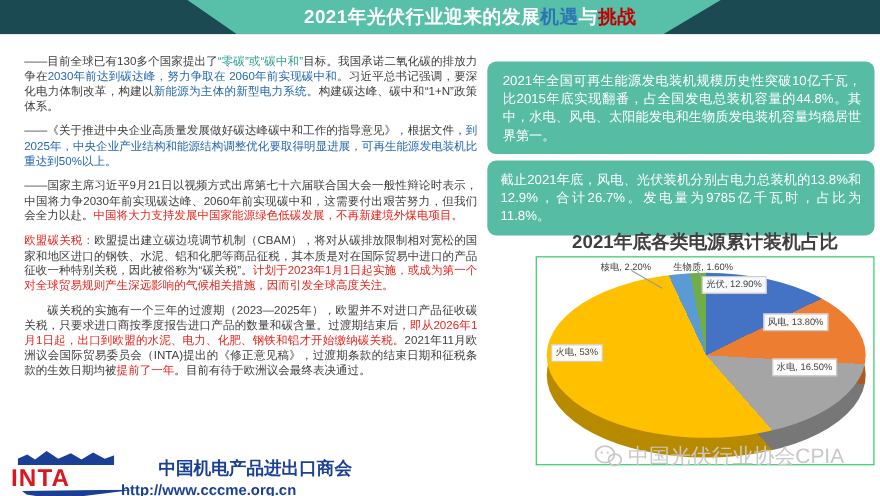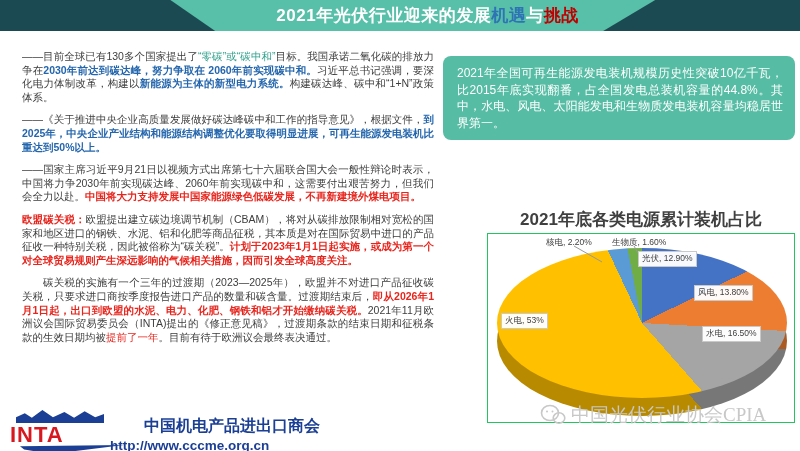--- a/index.html
+++ b/index.html
@@ -14,21 +14,21 @@
   #banner-title { position:absolute; left:0; right:0; top:0; height:31px; line-height:31px;
     text-align:center; padding-left:55px; font-size:17px; font-weight:bold; color:#ffffff;
     letter-spacing:0.5px; white-space:nowrap; }
   #banner-title .t-blue { color:#2E74B5; }
   #banner-title .t-red  { color:#C00000; }
 
   
   #left-col { position:absolute; left:22px; top:50px; width:412px; font-size:10.5px;
     line-height:13.6px; color:#3d3d3d; text-align:justify; }
   #left-col p { margin:0 0 9px 0; }
-  .b { font-weight:bold; }
+  .b { font-weight:normal; }
   .blue { color:#2466AD; }
   .teal { color:#2FA08C; }
   .red  { color:#E8251D; }
   .indent { text-indent:21px; }
 
   
   .green-box { position:absolute; left:443px; width:352px; background:#56BCA4; color:#ffffff;
     border-radius:8px; padding:9px 12px; font-size:12px; line-height:16.5px; text-align:justify; }
   #green-box-1 { top:56px;padding-left:14px; }
   #green-box-2 { top:146px; }
@@ -58,41 +58,42 @@
   #logo-acronym { position:absolute; left:2px; top:12px; font-size:22px; font-weight:bold;
     color:#D7181F; letter-spacing:1px; font-family:"Liberation Sans",sans-serif; }
   #logo-swoosh { position:absolute; left:12px; top:35px; width:104px; height:9px; background:#1B3F94;
     clip-path:polygon(0% 15%, 100% 0%, 30% 100%, 4% 50%); }
   #org-block { position:absolute; left:102px; top:6px; color:#1B3F94; white-space:nowrap; }
   #org-name { font-size:16px; font-weight:bold;margin-left:34px; }
   #org-url  { font-size:13.5px; font-weight:bold; margin-top:1px; }
 
   
   #watermark { position:absolute; left:540px; top:402px; display:flex; align-items:center;
-    gap:5px; color:#C8C8C8; font-size:19px; white-space:nowrap; z-index:4;font-family:Liberation Serif, serif; }
+    gap:5px; color:#C8C8C8; font-size:19px; white-space:nowrap; z-index:4; }
 </style>
 </head>
 <body>
 
 <div id="stage">
 
   <div id="banner">
     <div id="banner-trapezoid"></div>
     <div id="banner-title"><span>2021年光伏行业迎来的发展</span><span class="t-blue">机遇</span><span>与</span><span class="t-red">挑战</span></div>
   </div>
 
   <div id="left-col">
     <p><span>——目前全球已有130多个国家提出了</span><span class="teal">“零碳”或“碳中和”</span><span>目标。我国承诺二氧化碳的排放力争在</span><span class="blue b">2030年前达到碳达峰，努力争取在 2060年前实现碳中和。</span><span>习近平总书记强调，要深化电力体制改革，构建以</span><span class="blue b">新能源为主体的新型电力系统。</span><span>构建碳达峰、碳中和“1+N”政策体系。</span></p>
     <p><span>——《关于推进中央企业高质量发展做好碳达峰碳中和工作的指导意见》，根据文件，</span><span class="blue b">到2025年，中央企业产业结构和能源结构调整优化要取得明显进展，可再生能源发电装机比重达到50%以上。</span></p>
     <p><span>——国家主席习近平9月21日以视频方式出席第七十六届联合国大会一般性辩论时表示，中国将力争2030年前实现碳达峰、2060年前实现碳中和，这需要付出艰苦努力，但我们会全力以赴。</span><span class="red b">中国将大力支持发展中国家能源绿色低碳发展，不再新建境外煤电项目。</span></p>
     <p><span class="red b">欧盟碳关税：</span><span>欧盟提出建立碳边境调节机制（CBAM），将对从碳排放限制相对宽松的国家和地区进口的钢铁、水泥、铝和化肥等商品征税，其本质是对在国际贸易中进口的产品征收一种特别关税，因此被俗称为“碳关税”。</span><span class="red b">计划于2023年1月1日起实施，或成为第一个对全球贸易规则产生深远影响的气候相关措施，因而引发全球高度关注。</span></p>
     <p class="indent"><span>碳关税的实施有一个三年的过渡期（2023—2025年），欧盟并不对进口产品征收碳关税，只要求进口商按季度报告进口产品的数量和碳含量。过渡期结束后，</span><span class="red b">即从2026年1月1日起，出口到欧盟的水泥、电力、化肥、钢铁和铝才开始缴纳碳关税。</span><span>2021年11月欧洲议会国际贸易委员会（INTA)提出的《修正意见稿》，过渡期条款的结束日期和征税条款的生效日期均被</span><span class="red">提前了一年</span><span>。目前有待于欧洲议会最终表决通过。</span></p>
   </div>
 
   <div class="green-box" id="green-box-1">2021年全国可再生能源发电装机规模历史性突破10亿千瓦，比2015年底实现翻番，占全国发电总装机容量的44.8%。其中，水电、风电、太阳能发电和生物质发电装机容量均稳居世界第一。</div>
+  <div class="green-box" id="green-box-2">截止2021年底，风电、光伏装机分别占电力总装机的13.8%和12.9%，合计26.7%。发电量为9785亿千瓦时，占比为11.8%。</div>
 
   <div id="chart-title">2021年底各类电源累计装机占比</div>
   <div id="chart-box">
     <div class="pie-layer" id="pie-depth" style="background: conic-gradient(rgb(49, 82, 141) 0deg, rgb(49, 82, 141) 63.8086deg, rgb(171, 90, 35) 63.8086deg, rgb(171, 90, 35) 93.1744deg, rgb(119, 119, 119) 93.1744deg, rgb(119, 119, 119) 138.644deg, rgb(184, 138, 0) 138.644deg, rgb(184, 138, 0) 334.799deg, rgb(66, 112, 153) 334.799deg, rgb(66, 112, 153) 348.965deg, rgb(81, 125, 51) 348.965deg, rgb(81, 125, 51) 360deg);"></div>
     <div class="pie-layer" id="pie-top" style="background: conic-gradient(rgb(68, 114, 196) 0deg, rgb(68, 114, 196) 63.8086deg, rgb(237, 125, 49) 63.8086deg, rgb(237, 125, 49) 93.1744deg, rgb(165, 165, 165) 93.1744deg, rgb(165, 165, 165) 138.644deg, rgb(255, 192, 0) 138.644deg, rgb(255, 192, 0) 334.799deg, rgb(91, 155, 213) 334.799deg, rgb(91, 155, 213) 348.965deg, rgb(112, 173, 71) 348.965deg, rgb(112, 173, 71) 360deg);"></div>
     <svg id="leader-lines" width="308" height="190">
       <line x1="86" y1="12" x2="114" y2="28" stroke="#999999" stroke-width="1"></line>
       <line x1="146" y1="12" x2="153" y2="24" stroke="#999999" stroke-width="1"></line>
     </svg>
     <span class="pie-label" id="lbl-nuclear">核电, 2.20%</span>

